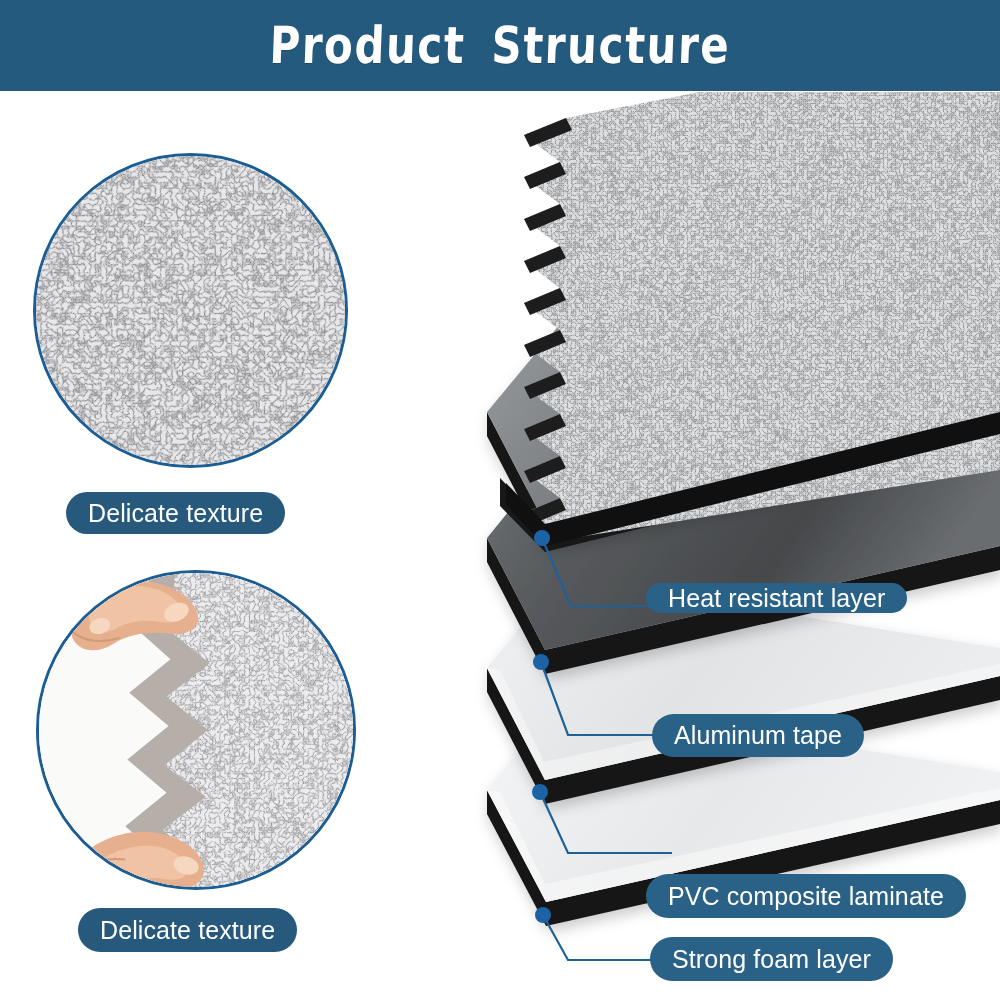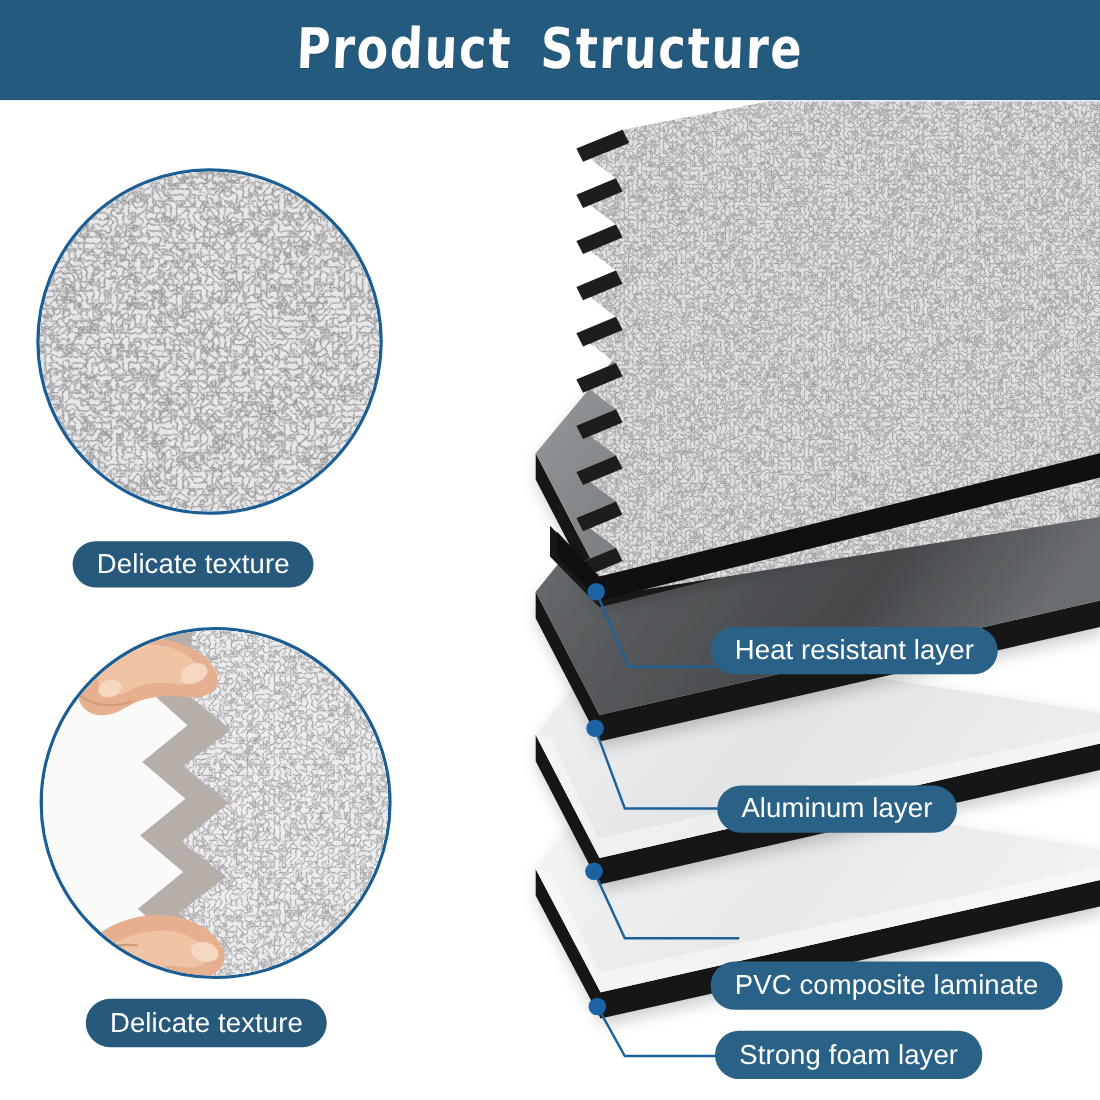--- a/index.html
+++ b/index.html
@@ -52,21 +52,21 @@
     font-size:25px;
     white-space:nowrap;
     box-sizing:border-box;
     padding:0 22px;
     letter-spacing:0.1px;
     z-index:40;
   }
   .pill.dark{background:#26597C;}
   #pill-delicate-1{left:66px;top:492px;height:42px;}
   #pill-delicate-2{left:78px;top:908px;height:44px;}
-  #pill-heat{left:646px;top:570px;height:43px;}
+  #pill-heat{left:646px;top:583px;height:30px;}
   #pill-alum{left:652px;top:714px;height:43px;}
   #pill-pvc{left:646px;top:874px;height:44px;}
   #pill-foam{left:650px;top:937px;height:44px;}
 
   
   #stack-svg{position:absolute;left:0;top:0;width:1000px;height:1000px;z-index:10;}
   #leader-svg{position:absolute;left:0;top:0;width:1000px;height:1000px;z-index:30;pointer-events:none;}
 </style>
 </head>
 <body>
@@ -310,21 +310,21 @@
     <span>Delicate texture</span>
   </div>
   <div id="pill-delicate-2" class="pill dark">
     <span>Delicate texture</span>
   </div>
 
   <div id="pill-heat" class="pill">
     <span>Heat resistant layer</span>
   </div>
   <div id="pill-alum" class="pill">
-    <span>Aluminum layer</span>
+    <span>Aluminum tape</span>
   </div>
   <div id="pill-pvc" class="pill">
     <span>PVC composite laminate</span>
   </div>
   <div id="pill-foam" class="pill">
     <span>Strong foam layer</span>
   </div>
 
 </div>
 

